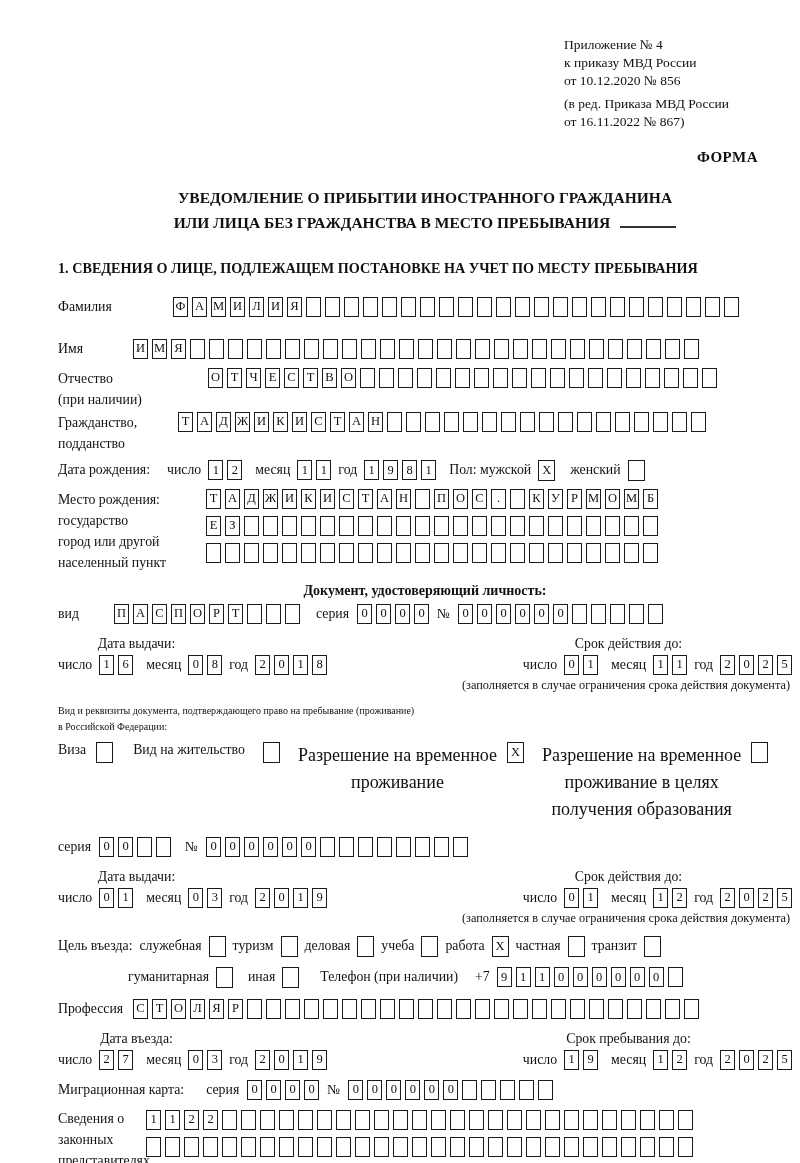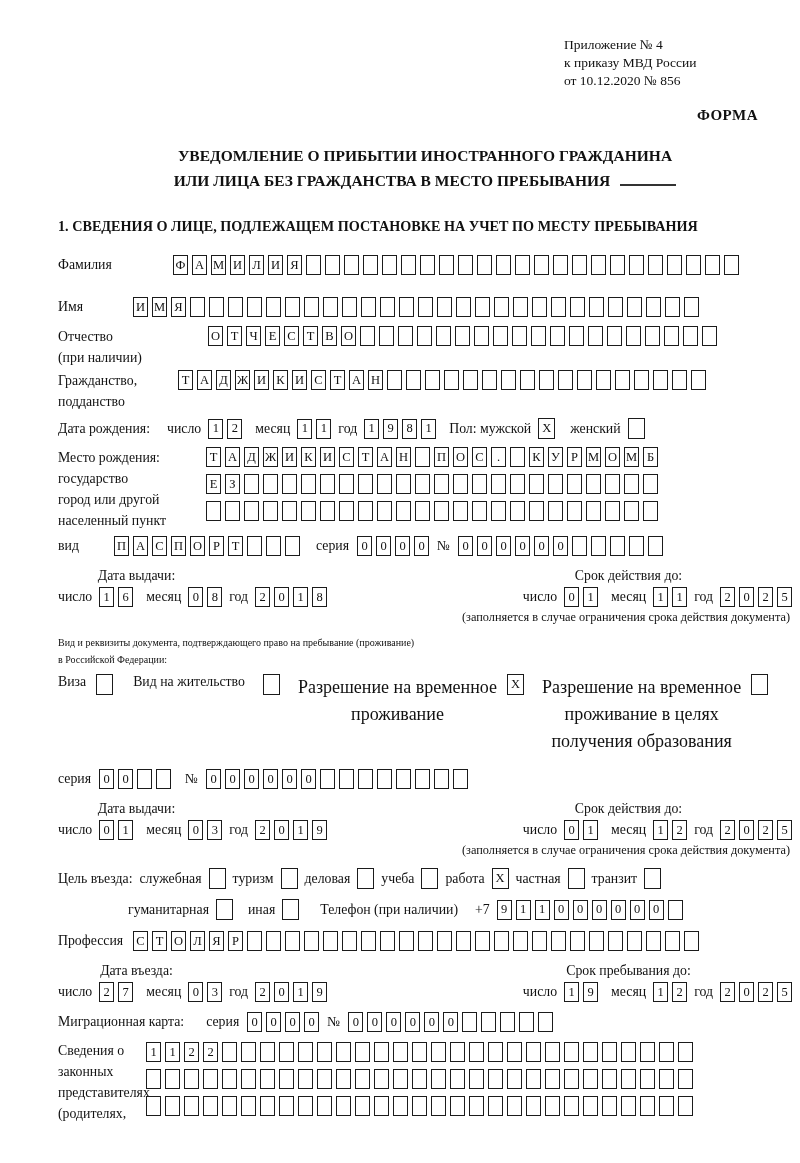--- a/index.html
+++ b/index.html
@@ -54,20 +54,24 @@
 </head>
 <body>
 
 <div class="page">
 <div class="content">
 
   <div class="annex">
     <div>Приложение № 4</div>
     <div>к приказу МВД России</div>
     <div>от 10.12.2020 № 856</div>
+    <div class="grp2">
+      <div>(в ред. Приказа МВД России</div>
+      <div>от 16.11.2022 № 867)</div>
+    </div>
   </div>
   <div class="forma">ФОРМА</div>
 
   <div class="title">
     <div>УВЕДОМЛЕНИЕ О ПРИБЫТИИ ИНОСТРАННОГО ГРАЖДАНИНА</div>
     <div><span>ИЛИ ЛИЦА БЕЗ ГРАЖДАНСТВА В МЕСТО ПРЕБЫВАНИЯ</span><span class="blank-line"></span></div>
   </div>
 
   <div class="sec-head">1. СВЕДЕНИЯ О ЛИЦЕ, ПОДЛЕЖАЩЕМ ПОСТАНОВКЕ НА УЧЕТ ПО МЕСТУ ПРЕБЫВАНИЯ</div>
 
@@ -327,20 +331,21 @@
             <span class="cell"></span>
             <span class="cell"></span>
             <span class="cell"></span>
             <span class="cell"></span>
             <span class="cell"></span>
             <span class="cell"></span>
           </span>
     </div>
   </div>
 
+  <div class="center-head">Документ, удостоверяющий личность:</div>
 
   <div class="row" style="margin-top:5px;gap:8px;">
     <span class="lbl" style="width:48px;">вид</span>
     <span class="cells">
           <span class="cell">П</span>
           <span class="cell">А</span>
           <span class="cell">С</span>
           <span class="cell">П</span>
           <span class="cell">О</span>
           <span class="cell">Р</span>

